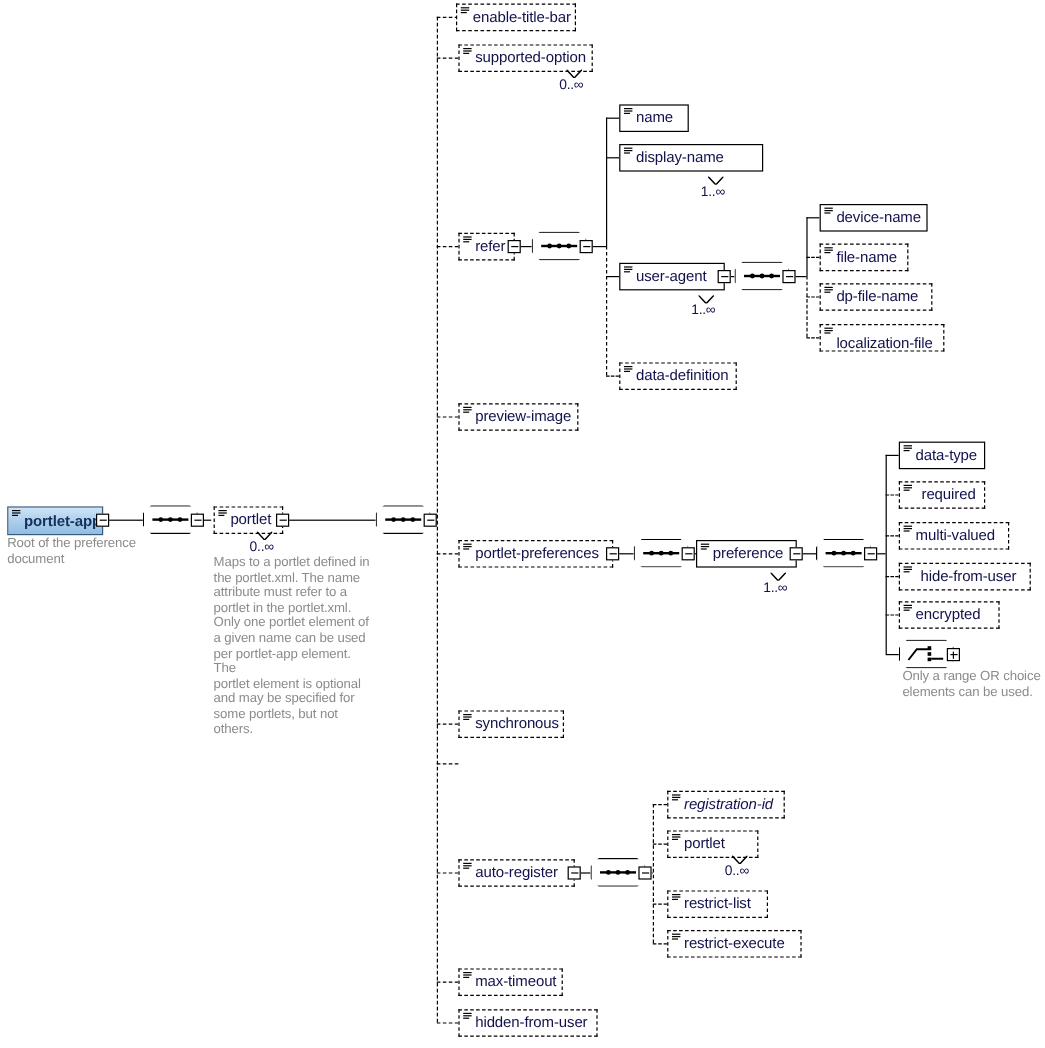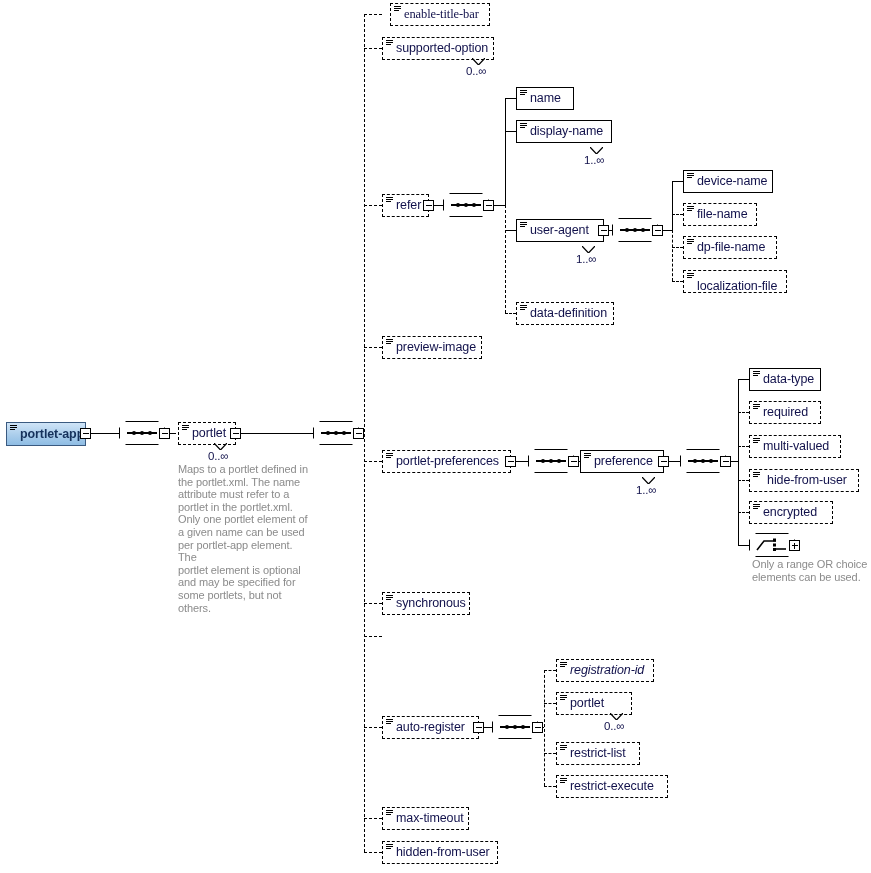--- a/index.html
+++ b/index.html
@@ -151,20 +151,22 @@
       <div class="oct"></div>
       <div class="seqg"></div>
       <div class="seqd" style="left: 13px;"></div>
       <div class="seqd" style="left: 21px;"></div>
       <div class="seqd" style="left: 29px;"></div>
     </div>
     <div class="toggle" style="left: 159px; top: 428px;">
       <div class="bar hz"></div>
     </div>
     <div class="ln dash-h" style="left: 170px; top: 433px; width: 6px;"></div>
+    <div class="doc" style="left: 6px; top: 447px; width: 160px;">Root of the preference
+document</div>
     <div class="shadow" style="left: 182px; top: 426px; width: 58px; height: 23px;"></div>
     <div class="node dashed" style="left: 178px; top: 422px; width: 58px;">
       <div class="hamb">
         <i></i>
         <i></i>
         <i></i>
       </div>
       <span class="lbl">portlet</span>
     </div>
     <svg width="13" height="8" class="occarrow" style="left: 214px; top: 443px; position: absolute;">
@@ -194,21 +196,21 @@
       <div class="seqd" style="left: 21px;"></div>
       <div class="seqd" style="left: 29px;"></div>
     </div>
     <div class="toggle" style="left: 353px; top: 428px;">
       <div class="bar hz"></div>
     </div>
     <div class="ln dash-h" style="left: 364px; top: 433px; width: 0px;"></div>
     <div class="ln dash-v" style="left: 364px; top: 14px; height: 838px;"></div>
     <div class="ln dash-h" style="left: 364px; top: 14px; width: 18px;"></div>
     <div class="shadow" style="left: 386px; top: 7px; width: 100px; height: 23px;"></div>
-    <div class="node dashed" style="left: 390px; top: 3px; width: 100px; font-family: Liberation Serif, serif;">
+    <div class="node dashed" style="left: 380px; top: 3px; width: 100px;">
       <div class="hamb">
         <i></i>
         <i></i>
         <i></i>
       </div>
       <span class="lbl">enable-title-bar</span>
     </div>
     <div class="ln dash-h" style="left: 364px; top: 48px; width: 18px;"></div>
     <div class="shadow" style="left: 386px; top: 41px; width: 112px; height: 23px;"></div>
     <div class="node dashed" style="left: 382px; top: 37px; width: 112px;">
@@ -318,21 +320,21 @@
     <div class="node solid" style="left: 516px; top: 87px; width: 58px;">
       <div class="hamb">
         <i></i>
         <i></i>
         <i></i>
       </div>
       <span class="lbl">name</span>
     </div>
     <div class="ln h" style="left: 505px; top: 131px; width: 11px;"></div>
     <div class="shadow" style="left: 520px; top: 130px; width: 96px; height: 23px;"></div>
-    <div class="node solid stack" style="left: 516px; top: 120px; width: 96px;">
+    <div class="node solid stack" style="left: 516px; top: 120px; width: 120px;">
       <div class="hamb">
         <i></i>
         <i></i>
         <i></i>
       </div>
       <span class="lbl">display-name</span>
     </div>
     <svg width="13" height="8" class="occarrow" style="left: 590px; top: 147px; position: absolute;">
       <path d="M0,0 L6.5,7 L13,0" fill="none" stroke="#000" stroke-width="1.2"></path>
     </svg>
@@ -470,21 +472,21 @@
     <div class="node solid" style="left: 749px; top: 368px; width: 72px;">
       <div class="hamb">
         <i></i>
         <i></i>
         <i></i>
       </div>
       <span class="lbl">data-type</span>
     </div>
     <div class="ln dash-h" style="left: 738px; top: 412px; width: 11px;"></div>
     <div class="shadow" style="left: 753px; top: 405px; width: 72px; height: 23px;"></div>
-    <div class="node dashed" style="left: 749px; top: 401px; width: 72px;">
+    <div class="node dashed" style="left: 749px; top: 401px; width: 72px; justify-content: flex-end;">
       <div class="hamb">
         <i></i>
         <i></i>
         <i></i>
       </div>
       <span class="lbl">required</span>
     </div>
     <div class="ln dash-h" style="left: 738px; top: 446px; width: 11px;"></div>
     <div class="shadow" style="left: 753px; top: 439px; width: 92px; height: 23px;"></div>
     <div class="node dashed" style="left: 749px; top: 435px; width: 92px;">

